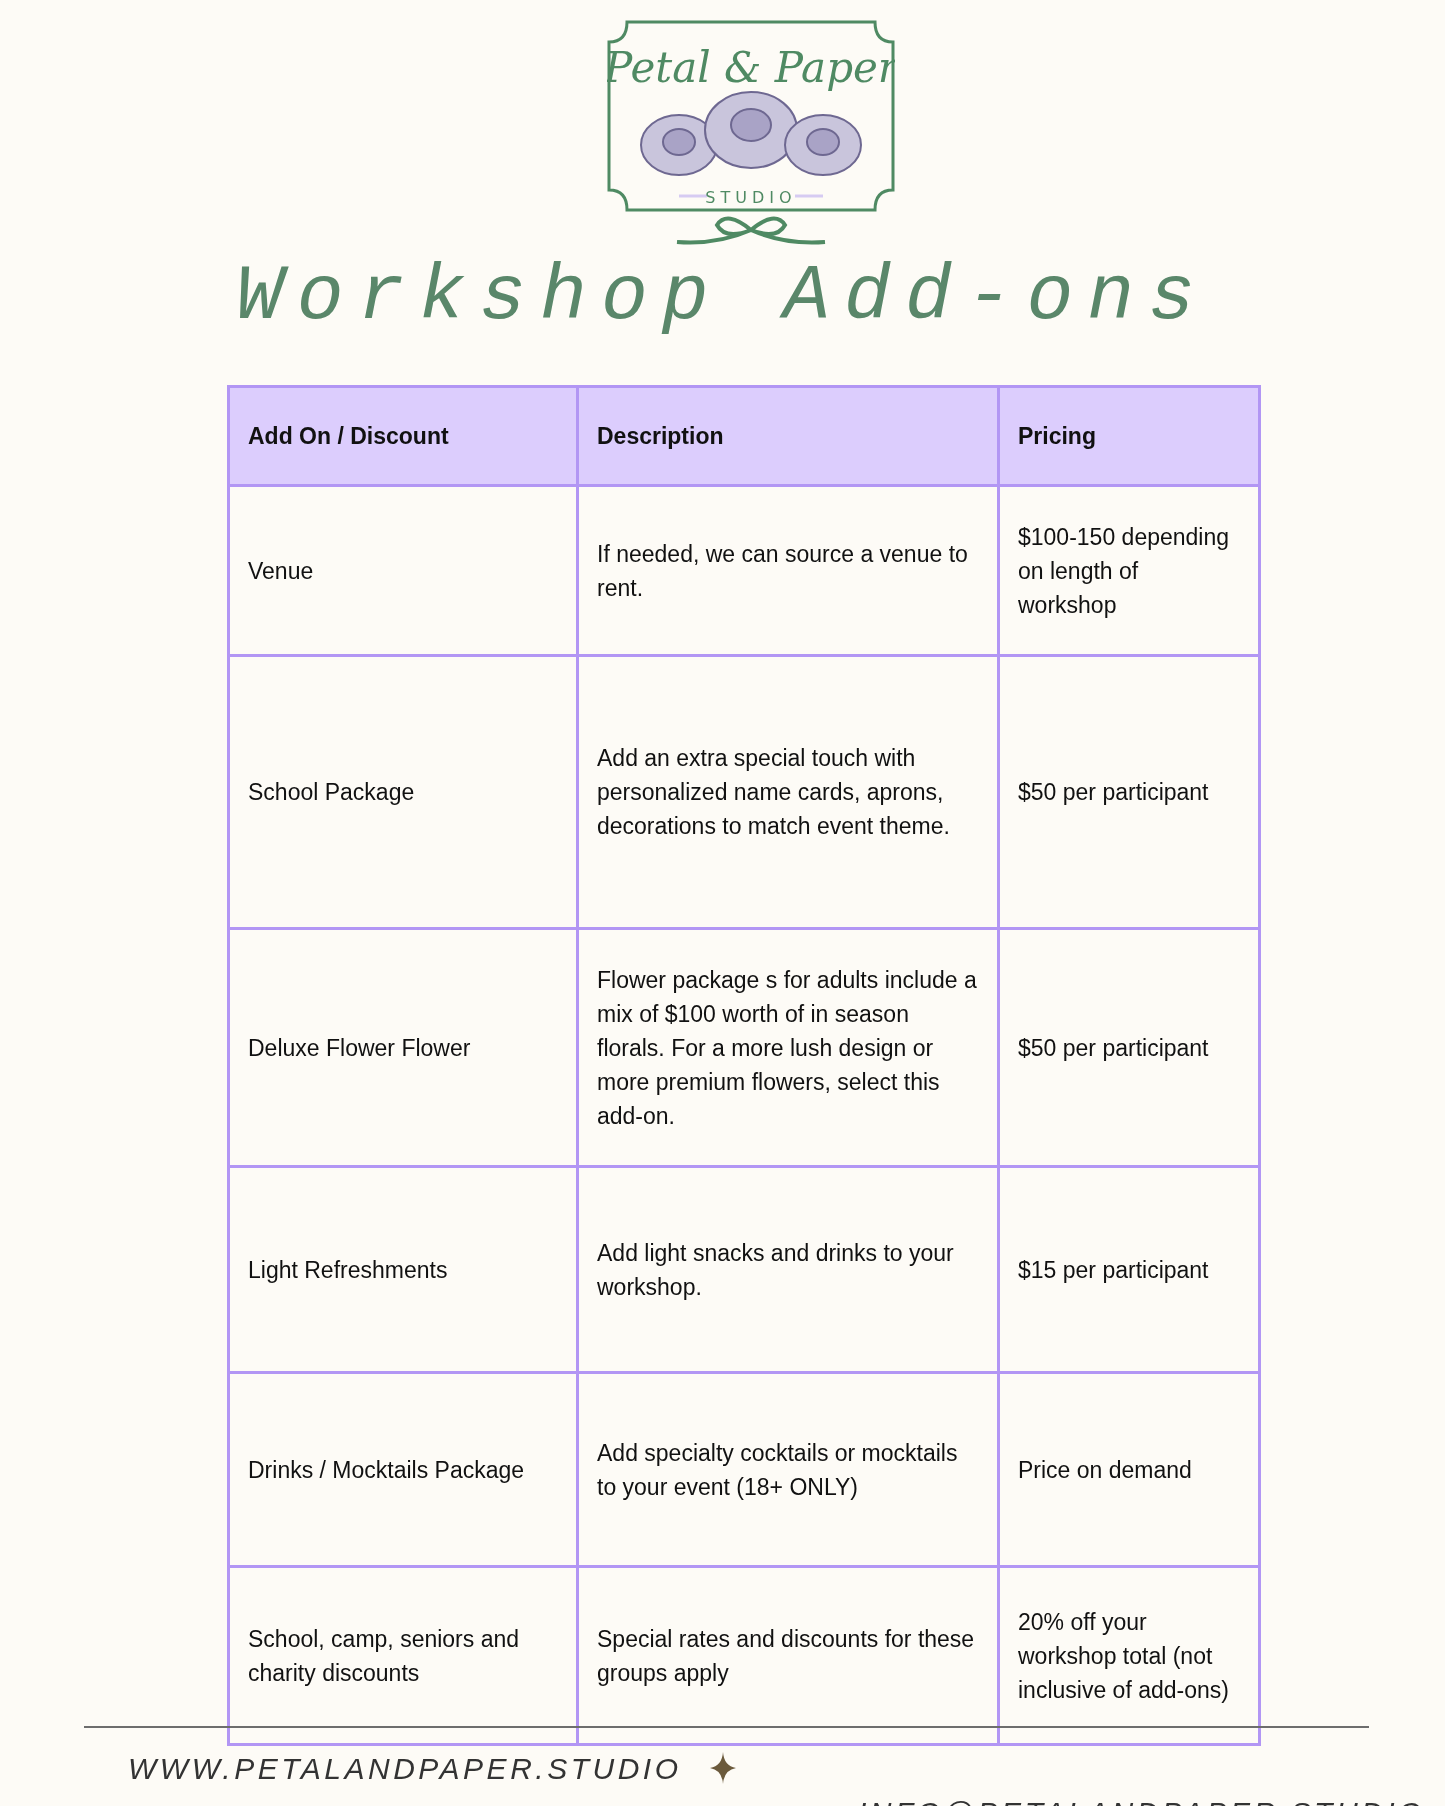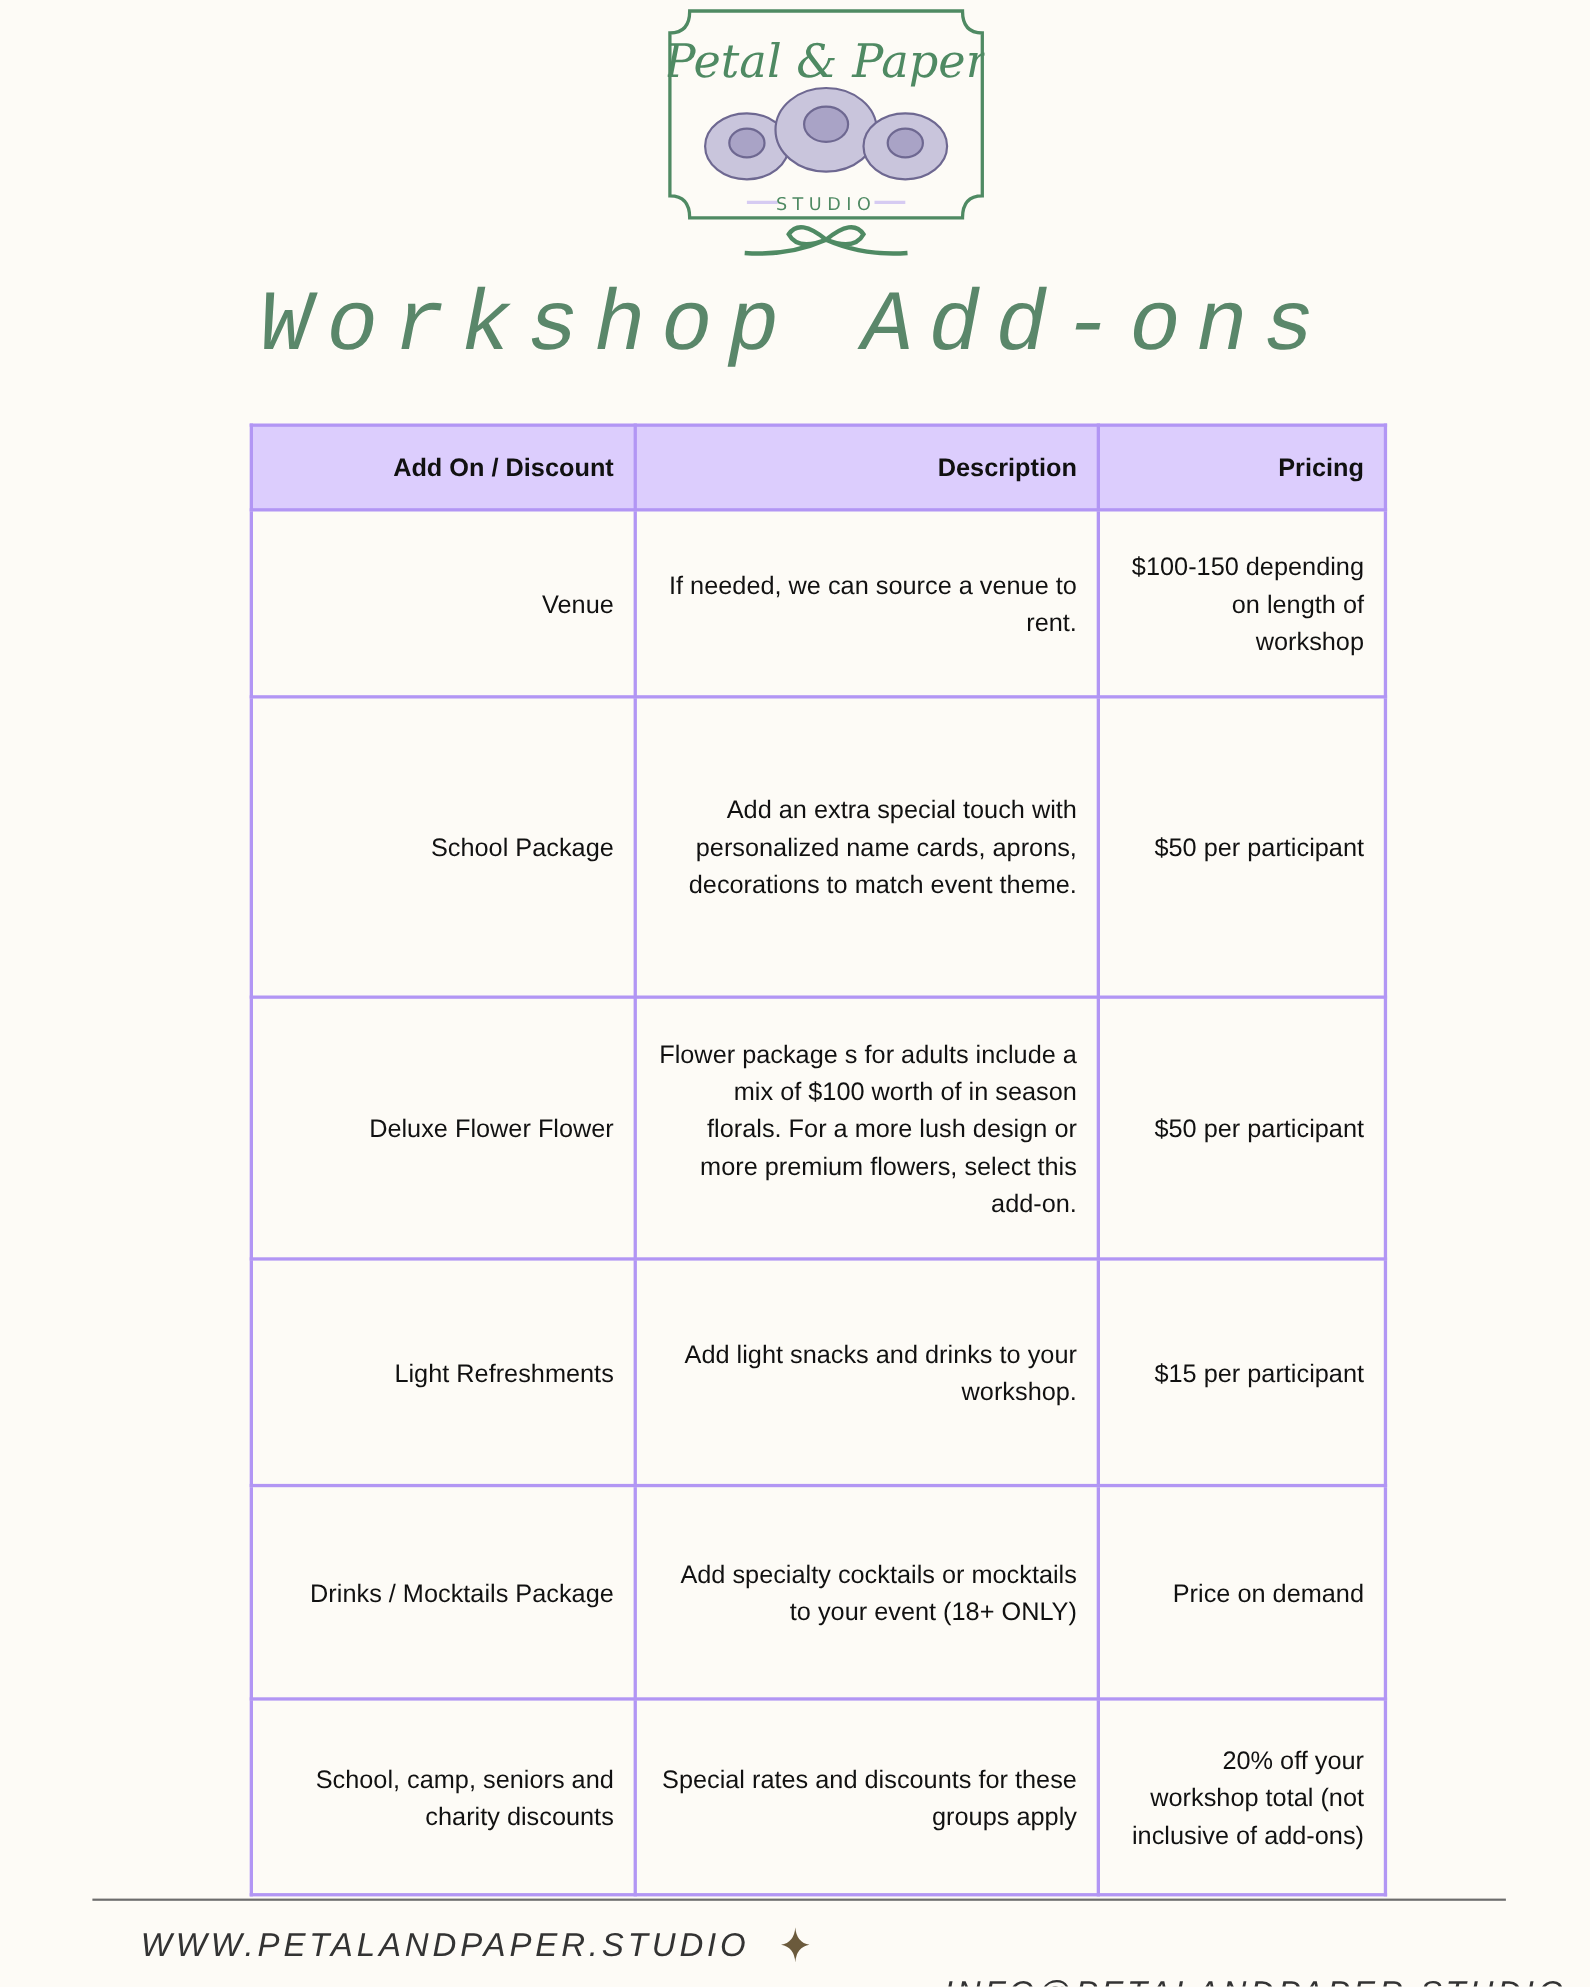--- a/index.html
+++ b/index.html
@@ -1,35 +1,35 @@
 <!DOCTYPE html>
 <html><head>
 <meta charset="utf-8">
 <style>
   html, body { margin:0; padding:0; }
   body {
     width:1445px; height:1806px; background:#fdfbf6; position:relative; overflow:hidden;
     font-family:"Liberation Sans", "DejaVu Sans", sans-serif; color:#111;
   }
   .logo {
-    position:absolute; left:607px; top:8px; width:288px; height:230px;text-align:right;
+    position:absolute; left:607px; top:20px; width:288px; height:230px;text-align:right;
   }
   .logo svg { width:100%; height:100%; display:block; }
   .title {
     position:absolute; left:0; right:0; top:258px; text-align:center;
     font-family:Liberation Mono, monospace; font-style:italic; font-size:78px;
     letter-spacing:14px; color:#5a876a; line-height:1;
   }
   table.addons {
     position:absolute; left:227px; top:385px; width:1031px;
     border-collapse:collapse; table-layout:fixed;
   }
   table.addons th, table.addons td {
-    border:3px solid #b296f4; text-align:right; vertical-align:middle;
-    font-size:23px; line-height:34px; padding:0 18px; color:#111;
+    border:3px solid #b296f4; text-align:left; vertical-align:middle;
+    font-size:23px; line-height:34px; padding:11px 18px; color:#111;
   }
   table.addons th {
     background:#dccdfd; font-weight:bold; height:74px; font-size:23px;
   }
   table.addons td { background:#fdfbf6; }
   col.c1 { width:349px; } col.c2 { width:421px; } col.c3 { width:261px; }
   .footer-rule {
     position:absolute; left:84px; width:1285px; top:1726px; height:2px; background:#6d6d6d;
   }
   .footer-left, .footer-right {

